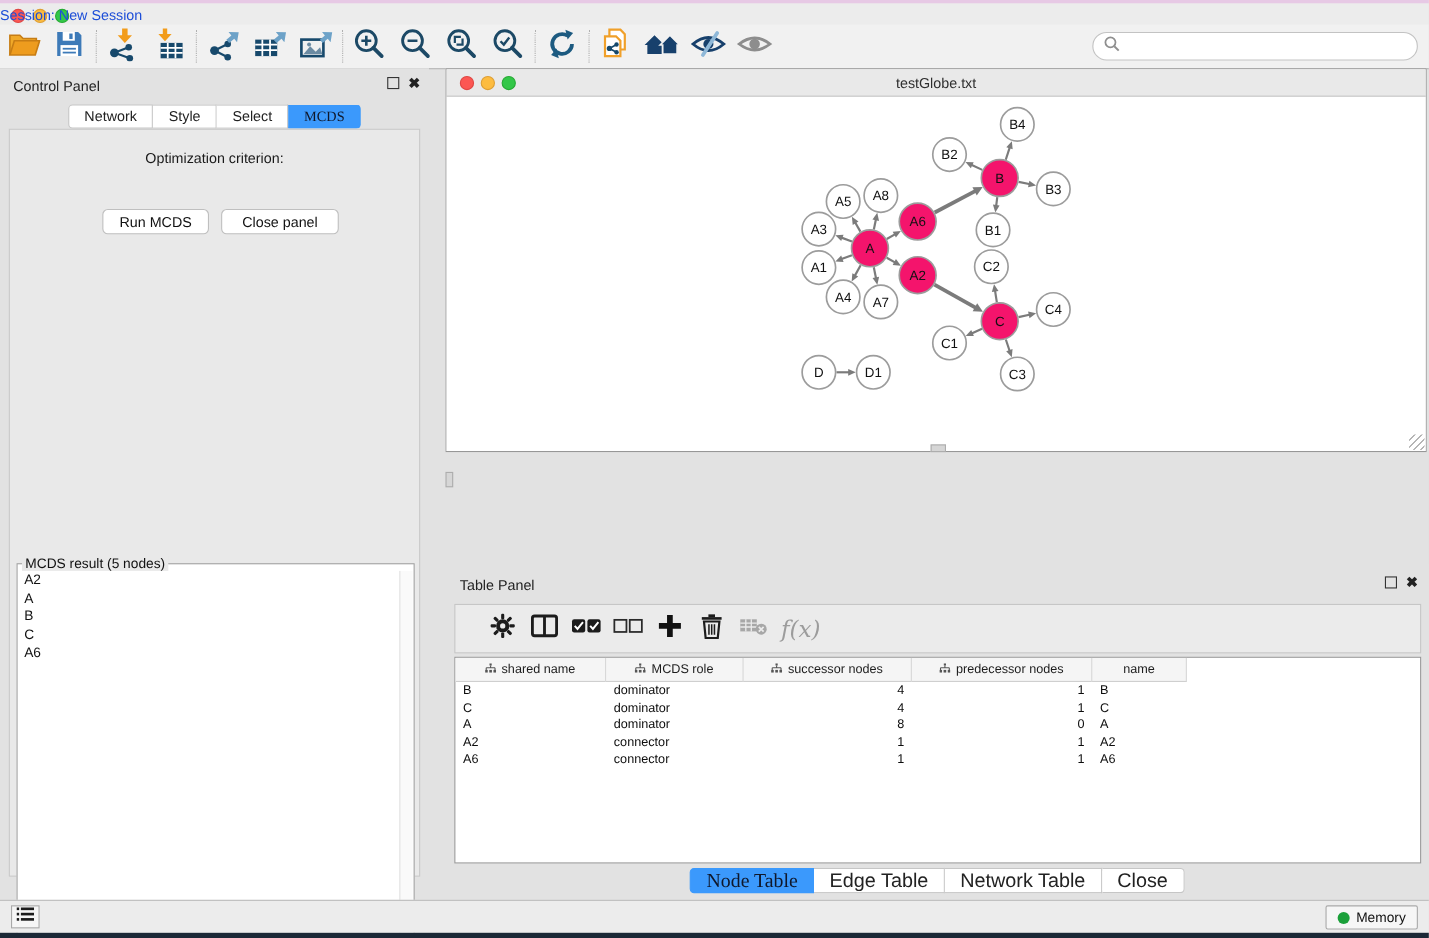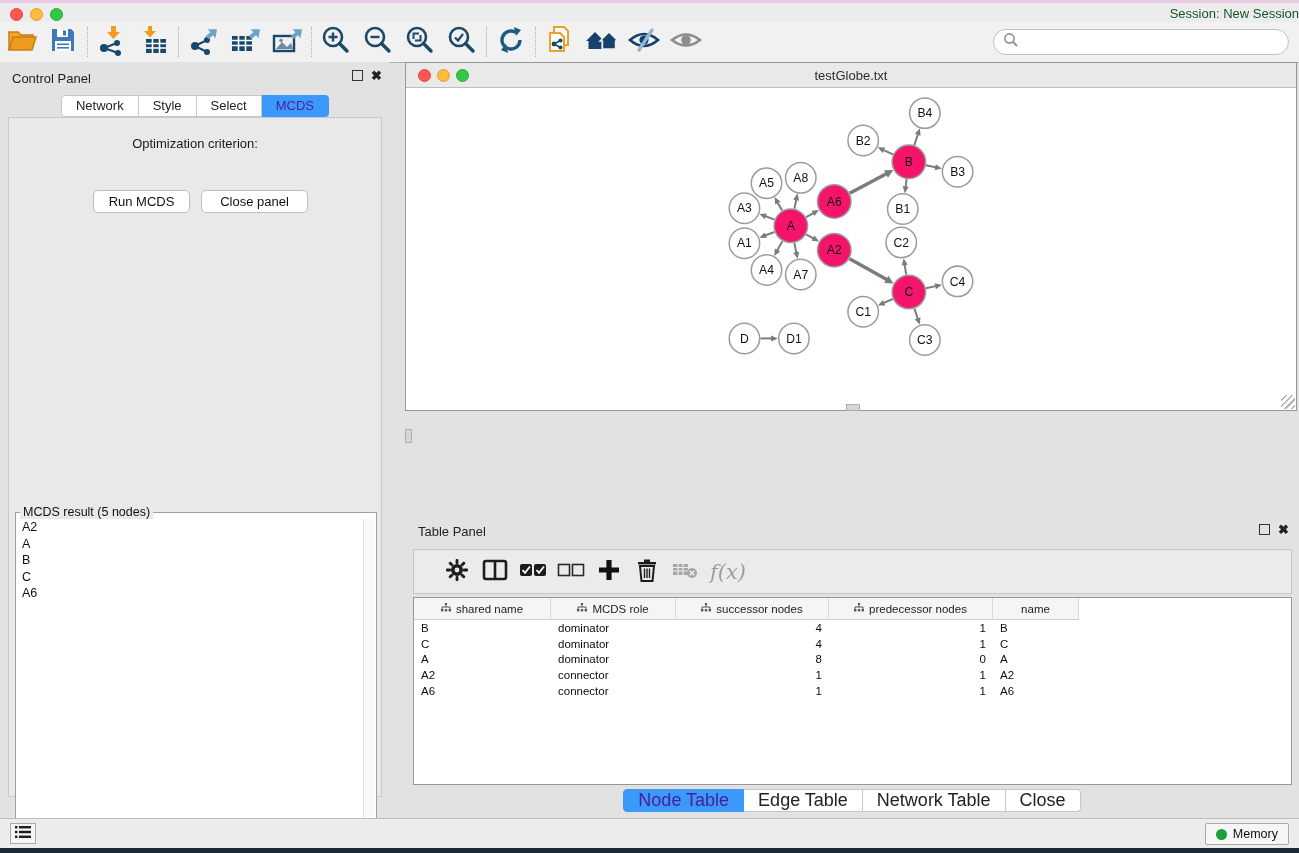--- a/index.html
+++ b/index.html
@@ -6,41 +6,41 @@
   html,body { width:1299px; height:853px; overflow:hidden; font-family:"Liberation Sans",sans-serif; }
   body { position:relative; background:#e2e2e2; }
 
   
   #titlebar { position:absolute; left:0; top:0; width:1299px; height:22px; background:#ececec; border-top:3px solid #e7c9e5; }
   .tl { position:absolute; top:4.5px; width:13px; height:13px; border-radius:50%; }
   .tl.red { background:#fc5753; border:1px solid #df4744; }
   .tl.yel { background:#fdbc40; border:1px solid #de9f34; }
   .tl.grn { background:#33c748; border:1px solid #27aa35; }
   #titlebar .tl.red{left:10px} #titlebar .tl.yel{left:30px} #titlebar .tl.grn{left:50px}
-  #main-title { position:absolute; left:0; right:0; top:3px; text-align:right; font-size:13px; color:#14532d; }
+  #main-title { position:absolute; left:0; right:0; top:3px; text-align:left; font-size:13px; color:#1d4ed8; }
 
   
   #toolbar { position:absolute; left:0; top:22px; width:1299px; height:41px; background:#f1f1f1; border-bottom:1px solid #aeaeae; display:flex; align-items:center; }
   .tb-icon { width:42px; height:34px; display:flex; align-items:center; justify-content:center; cursor:default; }
   .tb-sep { width:1px; height:30px; margin:0 3px; border-left:1px dotted #b0b0b0; }
   #search-wrap { position:absolute; right:10px; top:7px; width:296px; height:26px; background:#fff; border:1px solid #c3c3c3; border-radius:13px; display:flex; align-items:center; padding-left:9px; }
   #search-input { border:none; outline:none; flex:1; font-size:13px; background:transparent; height:22px; }
 
   
   #control-panel { position:absolute; left:0; top:62px; width:390px; height:756px; background:#e2e2e2; }
   #cp-header { position:absolute; left:12px; top:9px; font-size:13px; color:#222; }
   .panel-btns { position:absolute; top:8px; display:flex; gap:8px; }
   #cp-btns { right:8px; }
   .float-glyph { width:11px; height:11px; border:1.5px solid #333; display:inline-block; }
   .close-glyph { font-size:13px; font-weight:bold; color:#222; line-height:11px; }
   #cp-tabs { position:absolute; left:0; right:0; top:33px; display:flex; justify-content:center; }
   .seg { height:22px; line-height:20px; padding:0 14px; font-size:13px; color:#222; background:#fff; border:1px solid #c6c6c6; border-left:none; }
   .seg.first { border-left:1px solid #c6c6c6; border-radius:4px 0 0 4px; }
   .seg.last { border-radius:0 4px 4px 0; }
-  .seg.active { background:#3b99fc; border-color:#3b99fc; color:#4c1d95; }
+  .seg.active { background:#3b99fc; border-color:#3b99fc; color:#0f172a;font-family:Liberation Serif, serif; }
   #cp-content { position:absolute; left:8px; right:8px; top:55px; height:680px; background:#e9e9e9; border:1px solid #c9c9c9; }
   #opt-label { position:absolute; left:0; right:0; top:18px; text-align:center; font-size:13px; color:#1a1a1a; }
   #criterion { position:absolute; left:34px; top:37px; width:313px; height:25px; background:#fff; border:1px solid #bfbfbf; border-radius:5px; font-size:13px; color:#111; display:flex; align-items:center; padding-left:9px; }
   #criterion .stepper { position:absolute; right:0px; top:0px; width:21px; height:23px; background:linear-gradient(#66a8f8,#2a7af0); border-radius:0 5px 5px 0; display:flex; flex-direction:column; align-items:center; justify-content:center; color:#fff; font-size:7px; line-height:6px; }
   .push-btn { position:absolute; height:23px; background:#fff; border:1px solid #bfbfbf; border-radius:5px; font-size:13px; color:#111; display:flex; align-items:center; justify-content:center; }
   #run-btn { left:84px; top:72px; width:97px; }
   #closep-btn { left:192px; top:72px; width:107px; }
   #mcds-box { position:absolute; left:6px; top:394px; width:362px; height:338px; border:1px solid #9f9f9f; background:#fff; }
   #mcds-legend { position:absolute; left:4px; top:-8px; background:#e9e9e9; padding:0 3px; font-size:12.5px; color:#111; }
   #mcds-list { position:absolute; left:1px; top:6px; right:13px; bottom:1px; overflow:hidden; }

